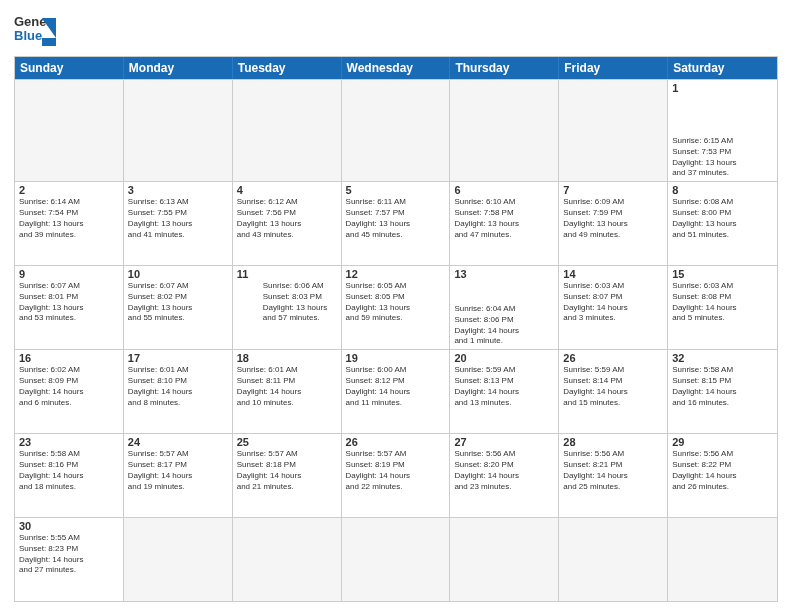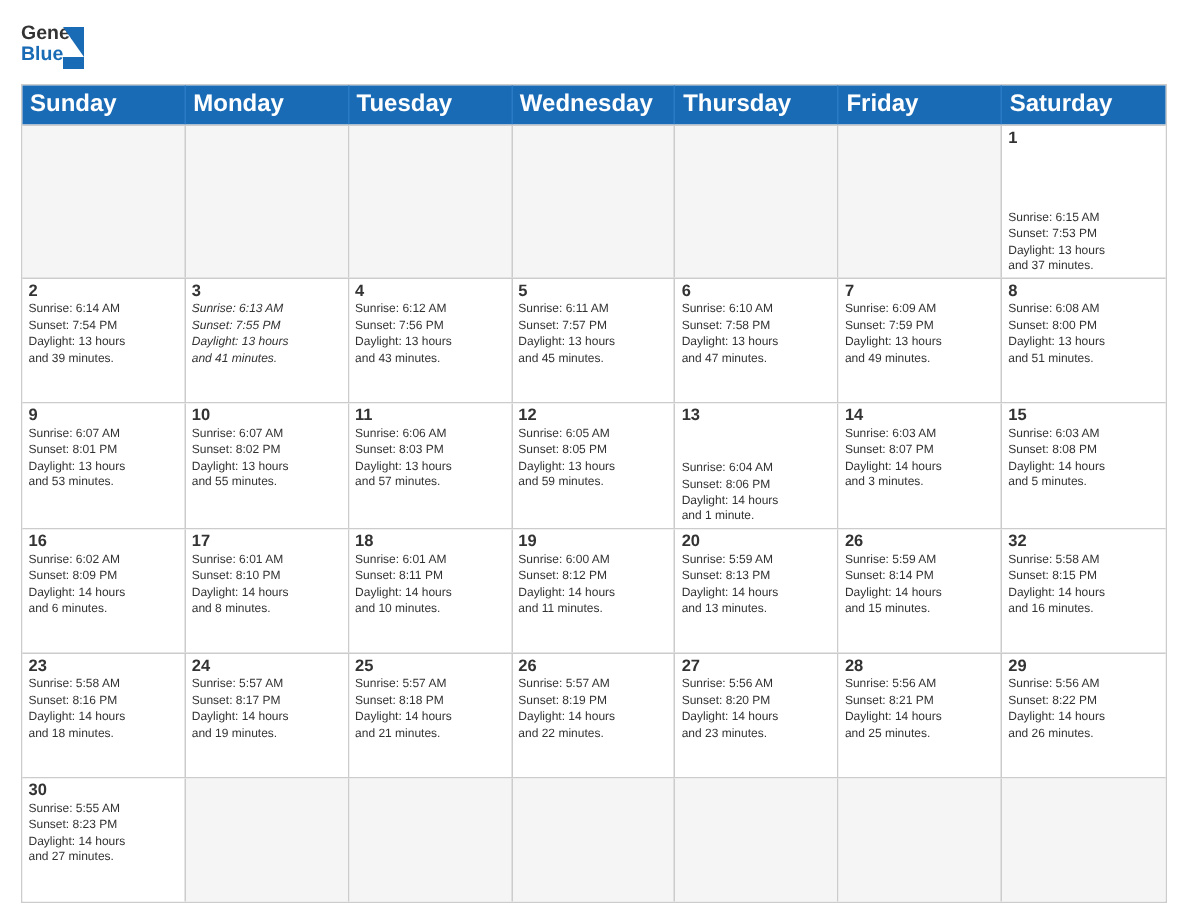--- a/index.html
+++ b/index.html
@@ -42,21 +42,21 @@
       flex-direction: column;
       border: 1px solid #ccc;
     }
     .cal-header-row {
       display: grid;
       grid-template-columns: repeat(7, 1fr);
       background: #1a6bb5;
     }
     .cal-header-cell {
       color: #fff;
-      font-size: 16px;
+      font-size: 12px;
       font-weight: bold;
       padding: 4px 5px;
       border-right: 1px solid #2a7bc5;
       text-align: left;
     }
     .cal-header-cell:last-child { border-right: none; }
     .cal-body {
       flex: 1;
       display: flex;
       flex-direction: column;
@@ -143,21 +143,21 @@
         <div class="cal-week">
           <div class="cal-cell">
             <div class="day-num">2</div>
             <div class="info" style="white-space: pre-line;">Sunrise: 6:14 AM
 Sunset: 7:54 PM
 Daylight: 13 hours
 and 39 minutes.</div>
           </div>
           <div class="cal-cell">
             <div class="day-num">3</div>
-            <div class="info" style="white-space: pre-line; font-style: italic;">Sunrise: 6:13 AM
+            <div class="info" style="white-space: pre-line;">Sunrise: 6:13 AM
 Sunset: 7:55 PM
 Daylight: 13 hours
 and 41 minutes.</div>
           </div>
           <div class="cal-cell">
             <div class="day-num">4</div>
             <div class="info" style="white-space: pre-line;">Sunrise: 6:12 AM
 Sunset: 7:56 PM
 Daylight: 13 hours
 and 43 minutes.</div>
@@ -201,21 +201,21 @@
           </div>
           <div class="cal-cell">
             <div class="day-num">10</div>
             <div class="info" style="white-space: pre-line;">Sunrise: 6:07 AM
 Sunset: 8:02 PM
 Daylight: 13 hours
 and 55 minutes.</div>
           </div>
           <div class="cal-cell">
             <div class="day-num">11</div>
-            <div class="info" style="white-space: pre-line;">Sunrise: 6:06 AM
+            <div class="info" style="white-space: pre-line; margin-left: 26px;">Sunrise: 6:06 AM
 Sunset: 8:03 PM
 Daylight: 13 hours
 and 57 minutes.</div>
           </div>
           <div class="cal-cell">
             <div class="day-num">12</div>
             <div class="info" style="white-space: pre-line;">Sunrise: 6:05 AM
 Sunset: 8:05 PM
 Daylight: 13 hours
 and 59 minutes.</div>

